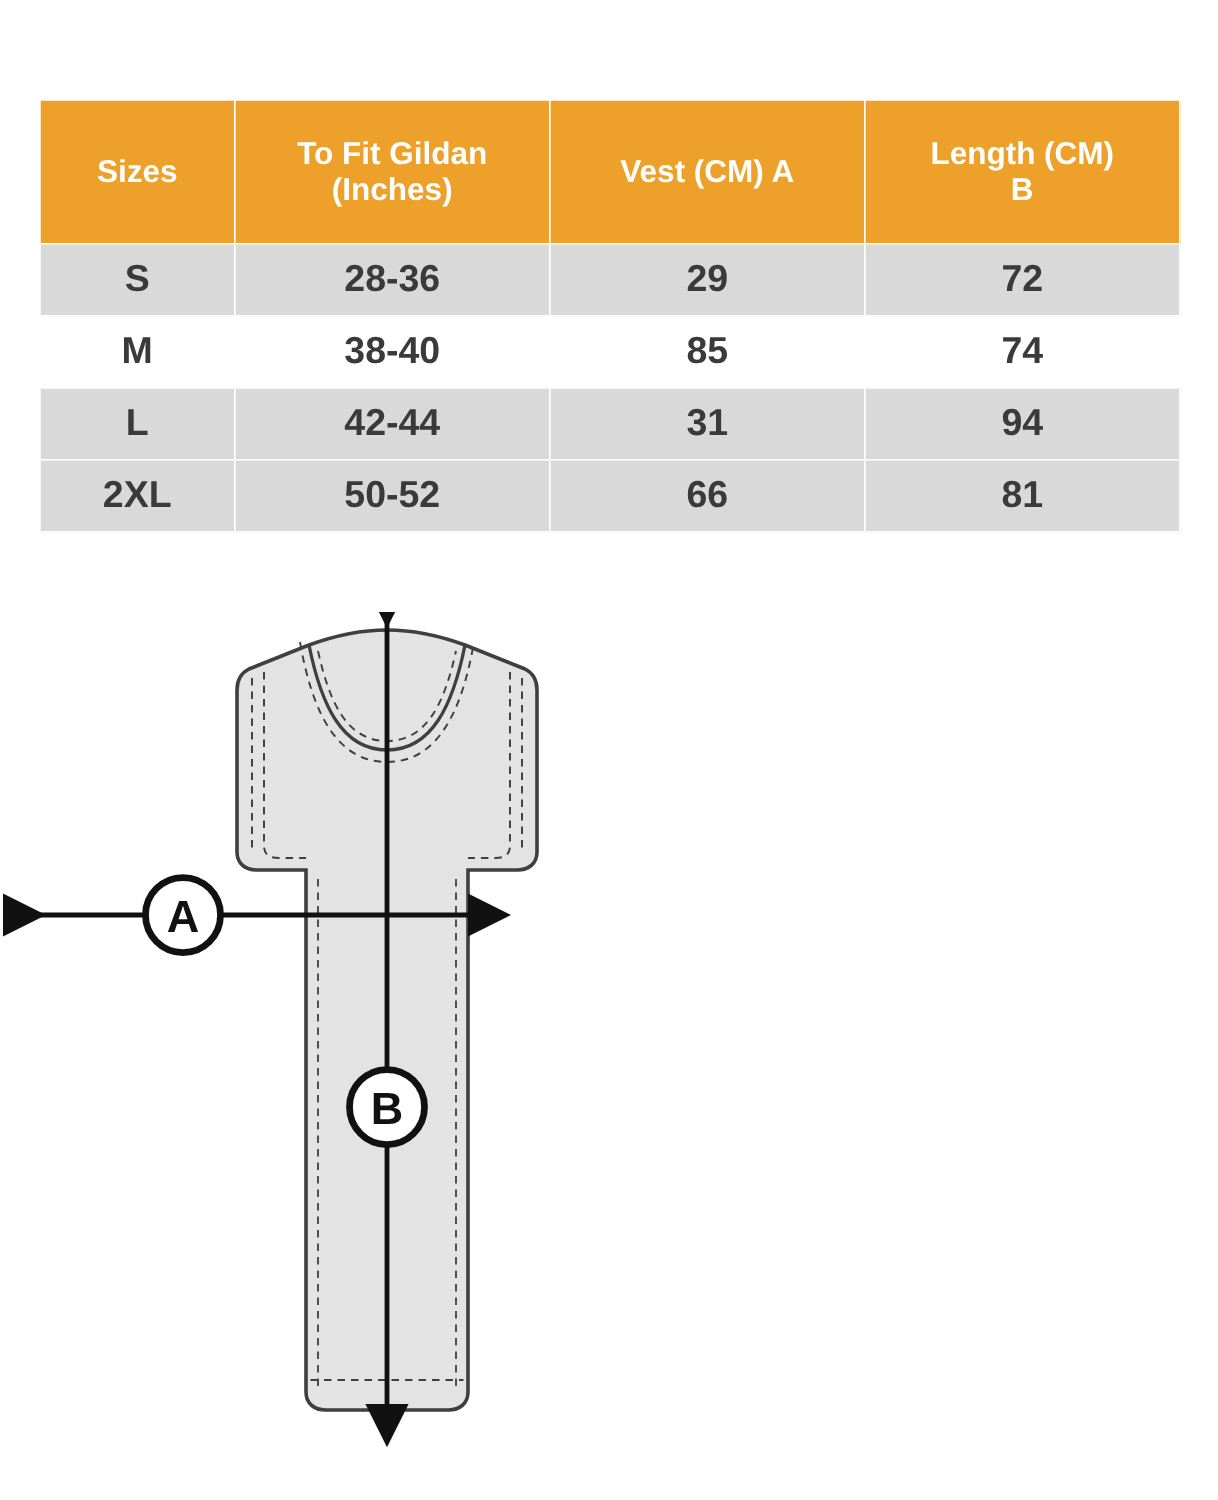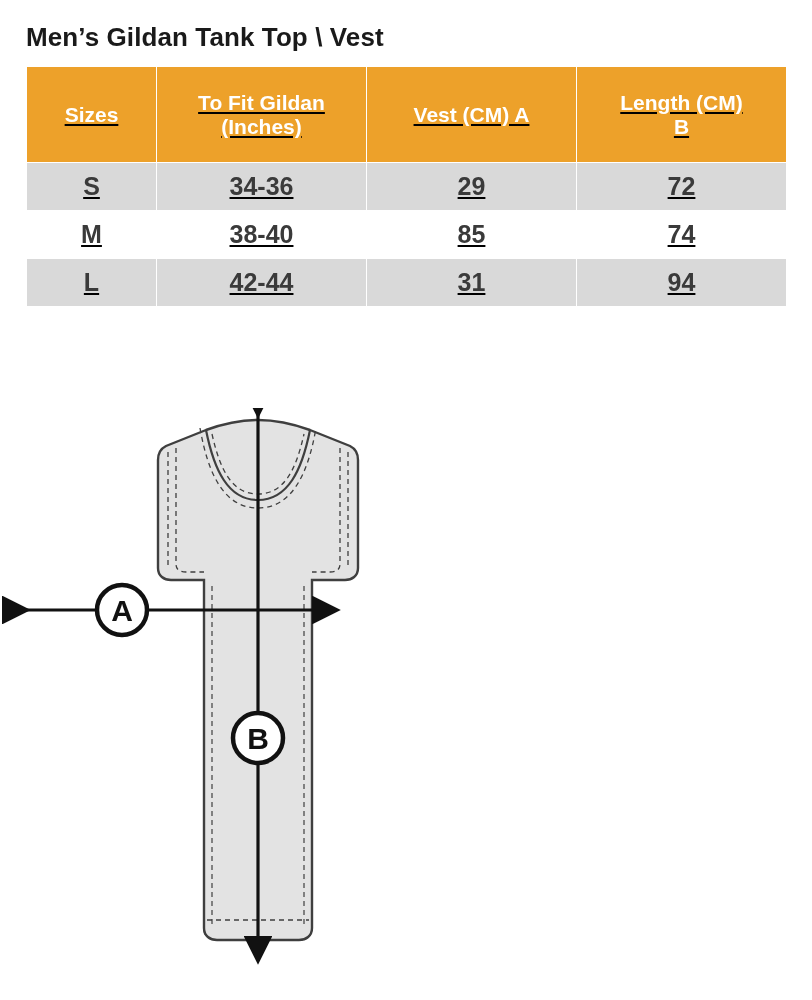--- a/index.html
+++ b/index.html
@@ -27,21 +27,20 @@
     letter-spacing: 0.1px;
     white-space: nowrap;
   }
   table.size-table {
     position: absolute;
     left: 26px;
     top: 66px;
     width: 760px;
     border-collapse: collapse;
     table-layout: fixed;
-    text-decoration: underline;
   }
   table.size-table th {
     background: #eda12a;
     color: #ffffff;
     font-size: 21px;
     font-weight: bold;
     text-align: center;
     padding: 10px 4px;
     height: 96px;
     border: 1px solid #ffffff;
@@ -70,21 +69,20 @@
     width: 812px;
     height: 592px;
   }
   svg.garment { display: block; }
 </style>
 </head>
 <body>
 
 <div class="page">
 
-  <div class="title">Men’s Gildan Tank Top \ Vest</div>
 
   <table class="size-table">
     <thead>
       <tr>
         <th class="col-size">
           <span>Sizes</span>
         </th>
         <th class="col-chest">
           <span>To Fit Gildan</span><br>
           <span>(Inches)</span>
@@ -94,35 +92,41 @@
         </th>
         <th class="col-len">
           <span>Length  (CM)</span><br>
           <span>B</span>
         </th>
       </tr>
     </thead>
     <tbody>
       <tr class="odd">
         <td>S</td>
-        <td>34-36</td>
+        <td>28-36</td>
         <td>29</td>
         <td>72</td>
       </tr>
       <tr class="even">
         <td>M</td>
         <td>38-40</td>
         <td>85</td>
         <td>74</td>
       </tr>
       <tr class="odd">
         <td>L</td>
         <td>42-44</td>
         <td>31</td>
         <td>94</td>
+      </tr>
+      <tr class="odd">
+        <td>2XL</td>
+        <td>50-52</td>
+        <td>66</td>
+        <td>81</td>
       </tr>
     </tbody>
   </table>
 
   <div class="diagram">
     <svg class="garment" width="812" height="592" viewBox="0 0 812 592" xmlns="http://www.w3.org/2000/svg">
       <defs>
         <marker id="arrowhead" markerWidth="9" markerHeight="9" refX="7.5" refY="4.5" orient="auto">
           <path d="M0,0 L9,4.5 L0,9 z" fill="#111111"></path>
         </marker>

